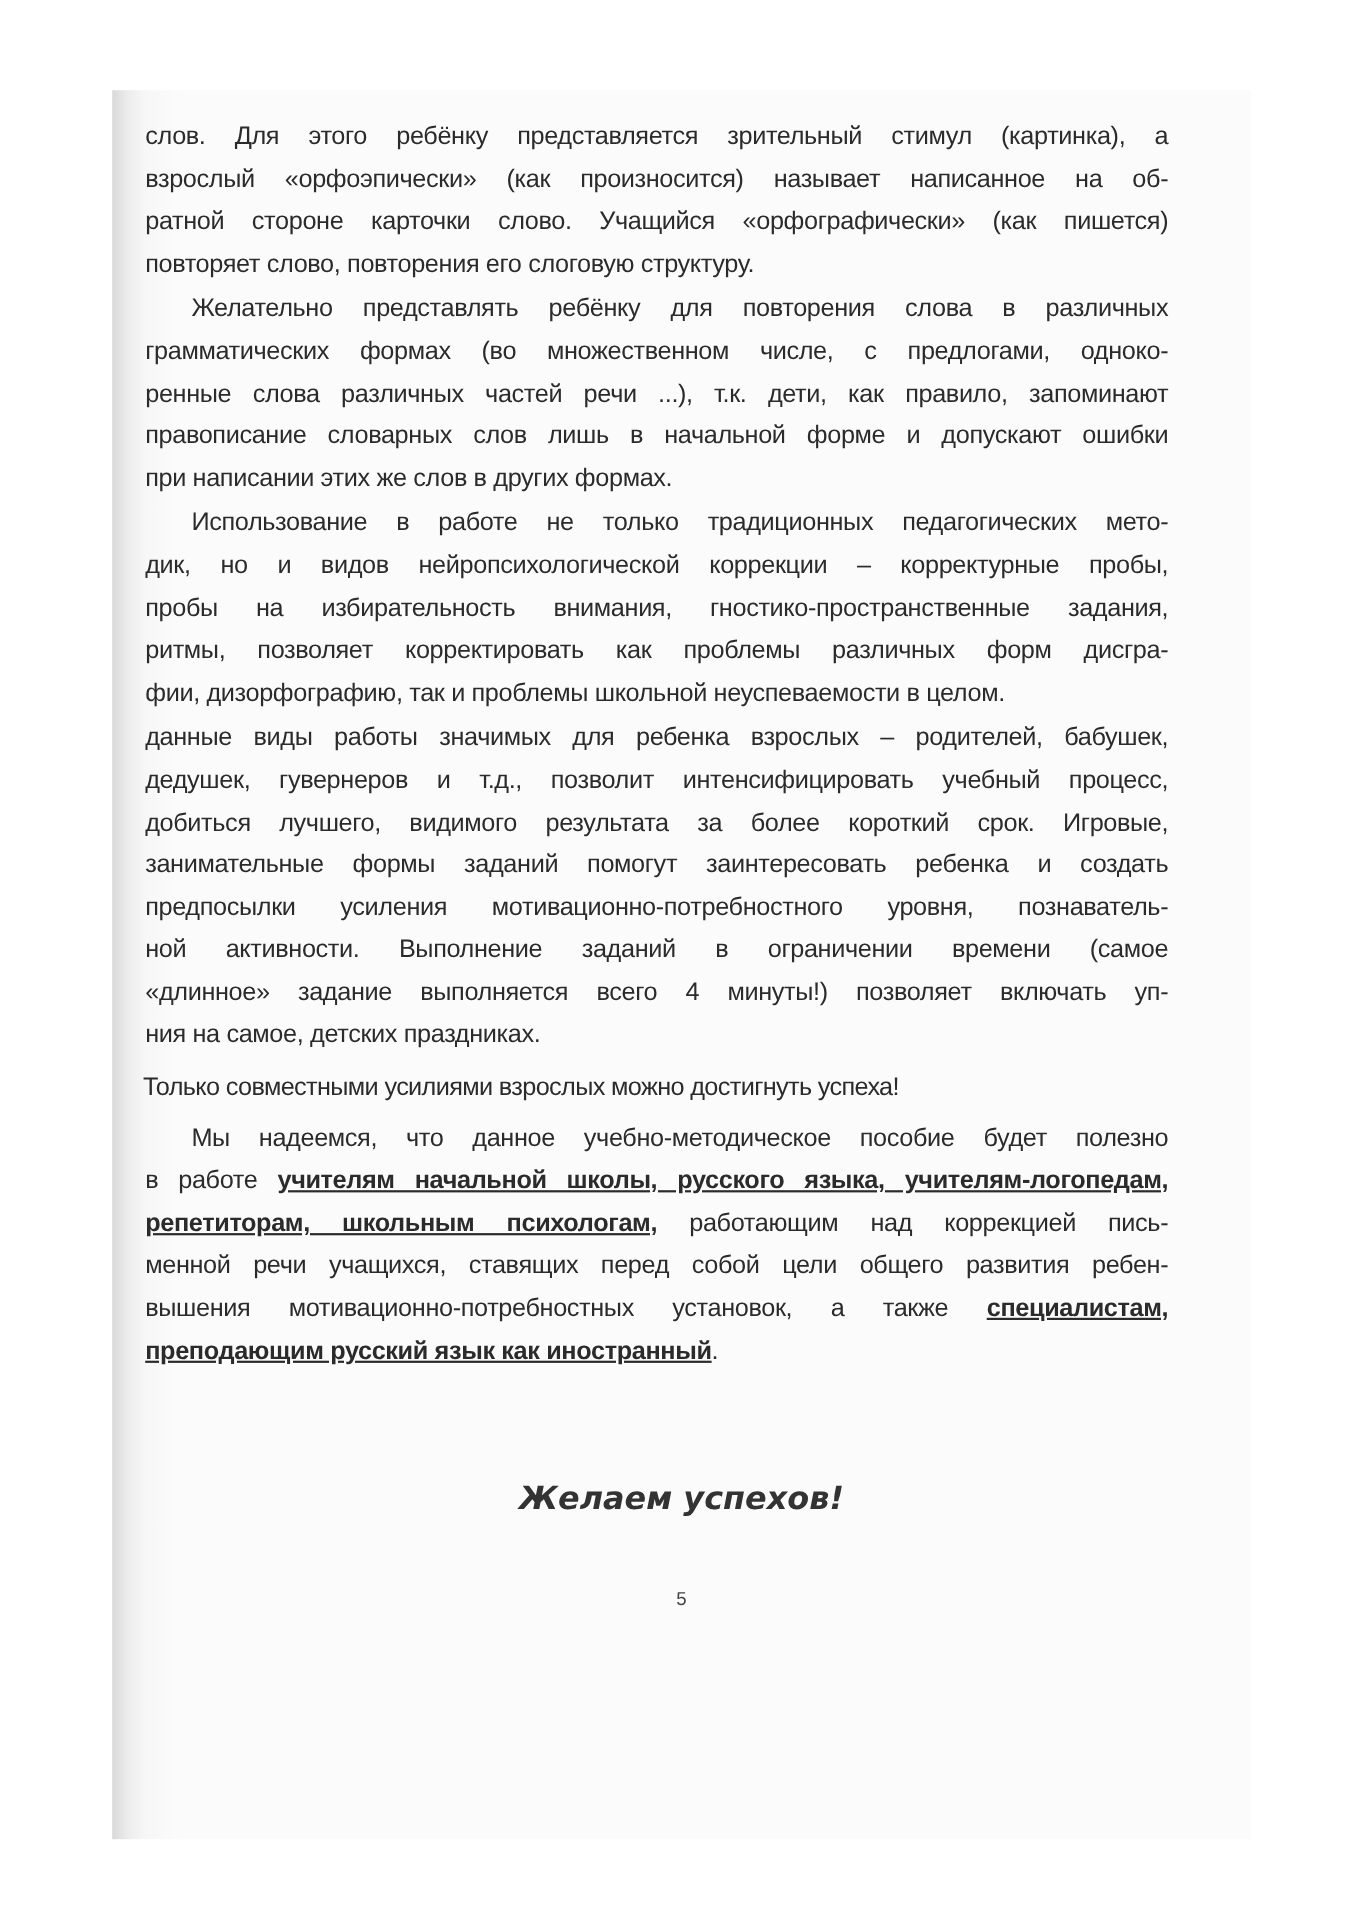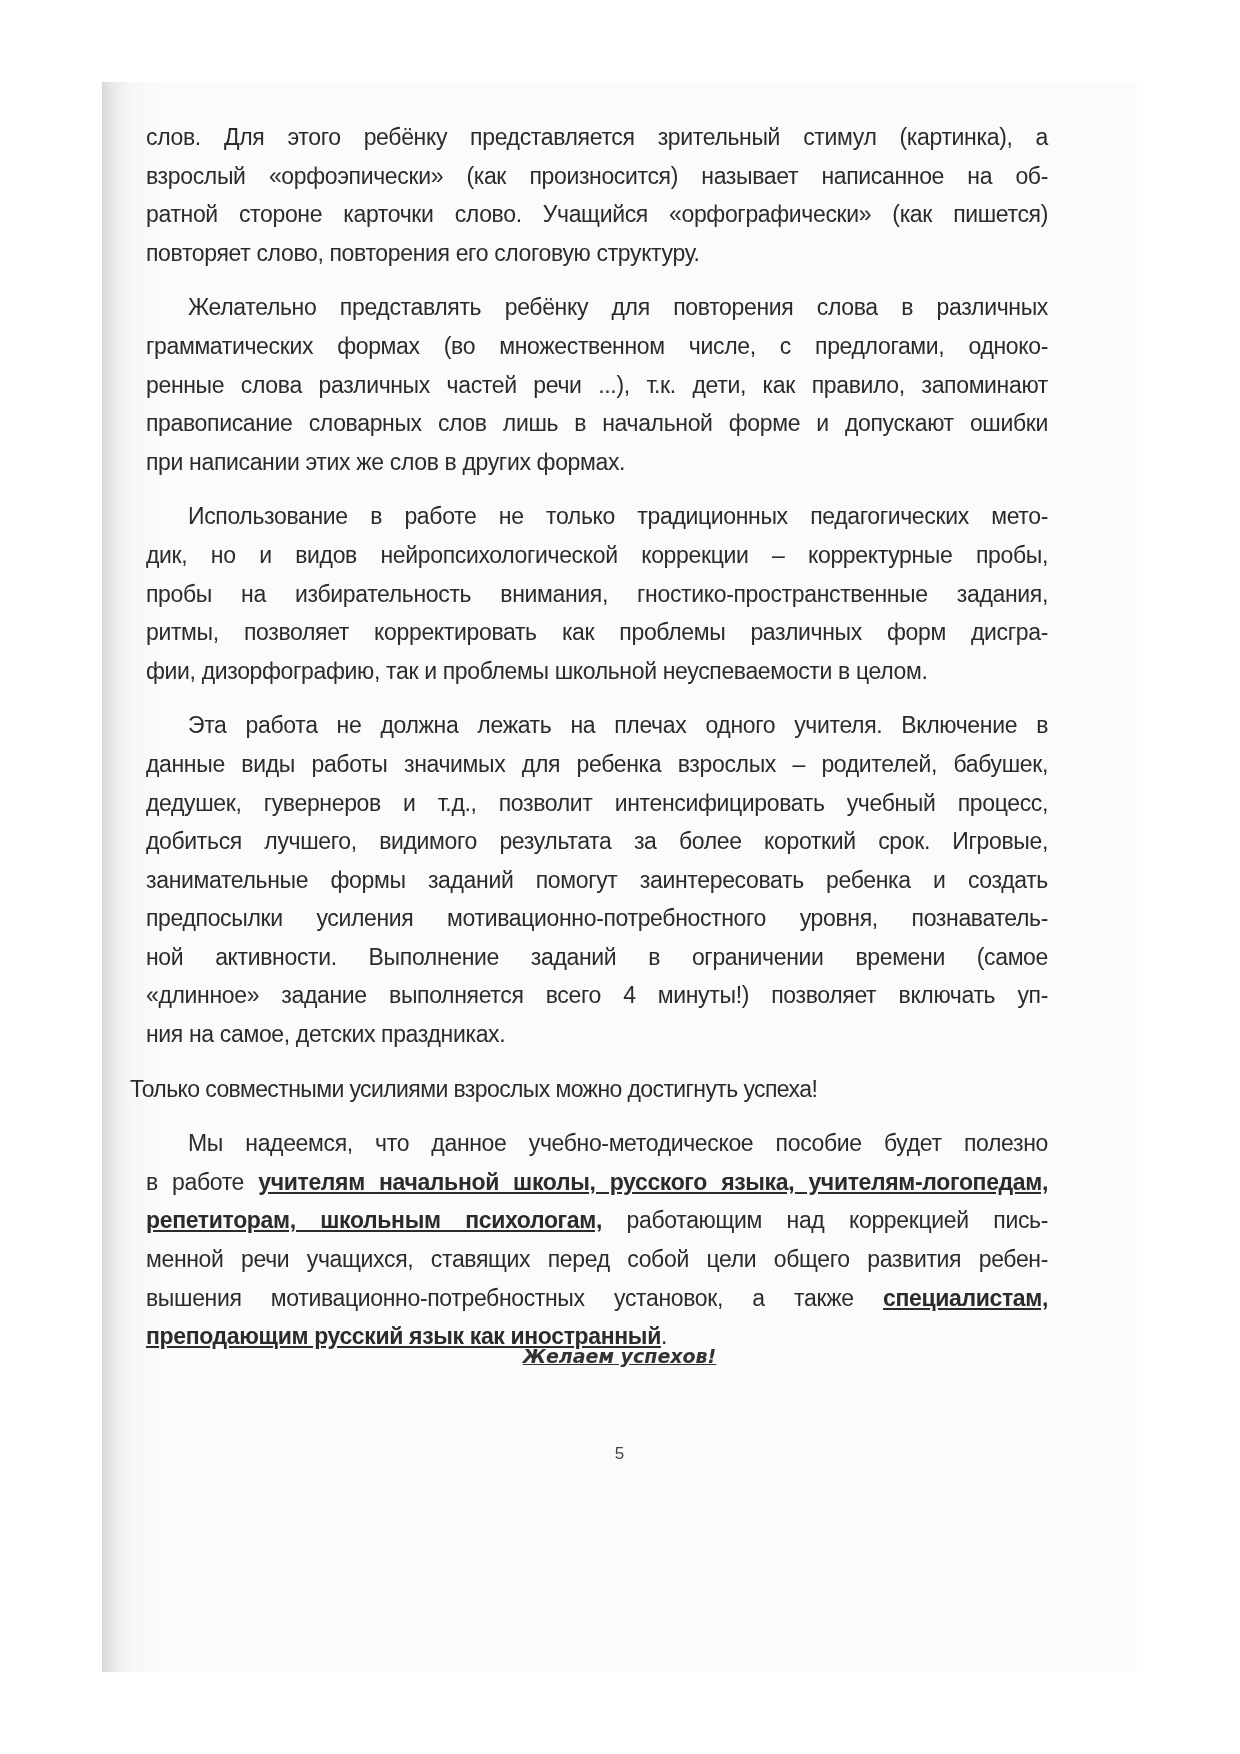--- a/index.html
+++ b/index.html
@@ -7,30 +7,30 @@
   .page {
     position:absolute; left:102px; top:82px; width:1035px; height:1590px;
     background: linear-gradient(to right, #d9d9d9 0px, #ececec 14px, #f7f7f7 30px, #fbfbfb 60px, #fbfbfb 100%);
   }
   .text {
     position:absolute; left:28px; top:20px; width:934px;
     font-family:"Liberation Sans", "DejaVu Sans", sans-serif;
     font-size:23px; color:#2b2b2b; line-height:38.6px;
     letter-spacing:-0.35px;
   }
-  .text p { margin:16px; text-align:justify; text-align-last:left; }
+  .text p { margin:2px; text-align:justify; text-align-last:left; }
   .line { display:block; text-align:justify; text-align-last:justify; white-space:nowrap; overflow:visible; }
   .line.last { text-align-last:left; }
   .line.ind { padding-left:42px; }
   .bold { font-weight:bold;text-decoration:underline; }
   .slogan { font-weight:normal; text-align:center; margin:9px 0 8px 0 !important; letter-spacing:-0.6px; }
   .wish {
     position:absolute; left:0; width:1035px; top:1263px; text-align:center;
     font-family:"DejaVu Sans", sans-serif; font-weight:bold; font-style:italic;
-    font-size:19px; color:#333;text-decoration:underline;
+    font-size:29px; color:#333;
   }
   .pnum {
     position:absolute; left:0; width:1035px; top:1362px; text-align:center;
     font-family:"Liberation Sans", sans-serif; font-size:17px; color:#444;
   }
 </style>
 </head>
 <body>
 
 <div class="page">
@@ -53,21 +53,20 @@
 
     <p>
       <span class="line ind">Использование в работе не только традиционных педагогических мето-</span>
       <span class="line">дик, но и видов нейропсихологической коррекции – корректурные пробы,</span>
       <span class="line">пробы на избирательность внимания, гностико-пространственные задания,</span>
       <span class="line">ритмы, позволяет корректировать как проблемы  различных форм дисгра-</span>
       <span class="line last">фии, дизорфографию, так и проблемы школьной неуспеваемости в целом.</span>
     </p>
 
     <p>
-      <span class="line ind">Эта работа не должна лежать на плечах одного учителя. Включение в</span>
       <span class="line">данные виды работы значимых для ребенка взрослых – родителей, бабушек,</span>
       <span class="line">дедушек, гувернеров и т.д., позволит интенсифицировать учебный процесс,</span>
       <span class="line">добиться лучшего, видимого результата за более короткий срок. Игровые,</span>
       <span class="line">занимательные формы заданий помогут заинтересовать ребенка и создать</span>
       <span class="line">предпосылки усиления мотивационно-потребностного уровня, познаватель-</span>
       <span class="line">ной активности.  Выполнение заданий в ограничении времени (самое</span>
       <span class="line">«длинное» задание выполняется всего 4 минуты!) позволяет включать уп-</span>
       <span class="line last">ния на самое, детских праздниках.</span>
     </p>
 

